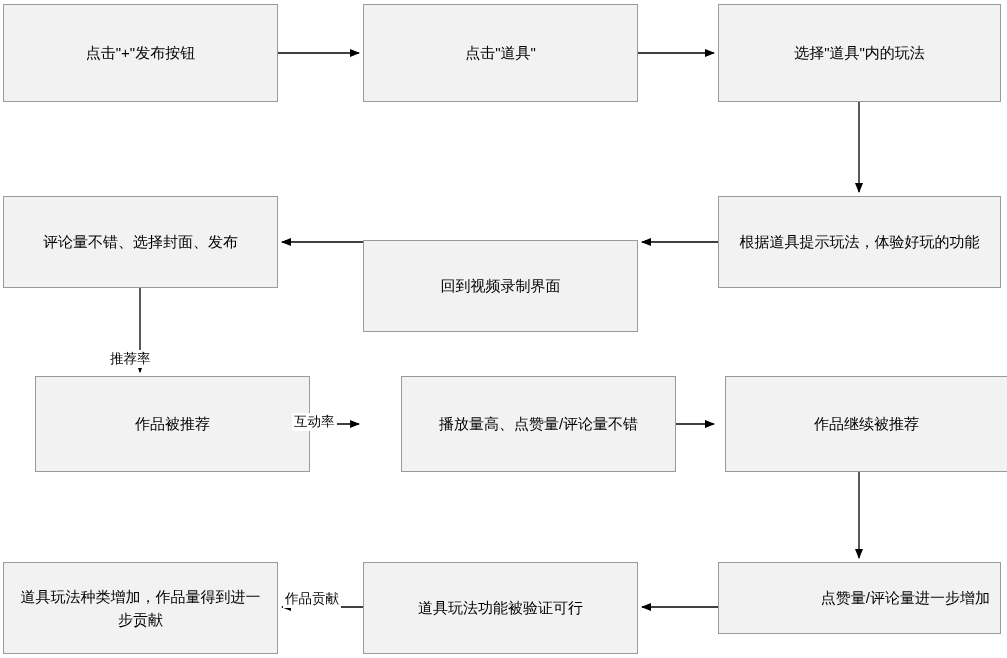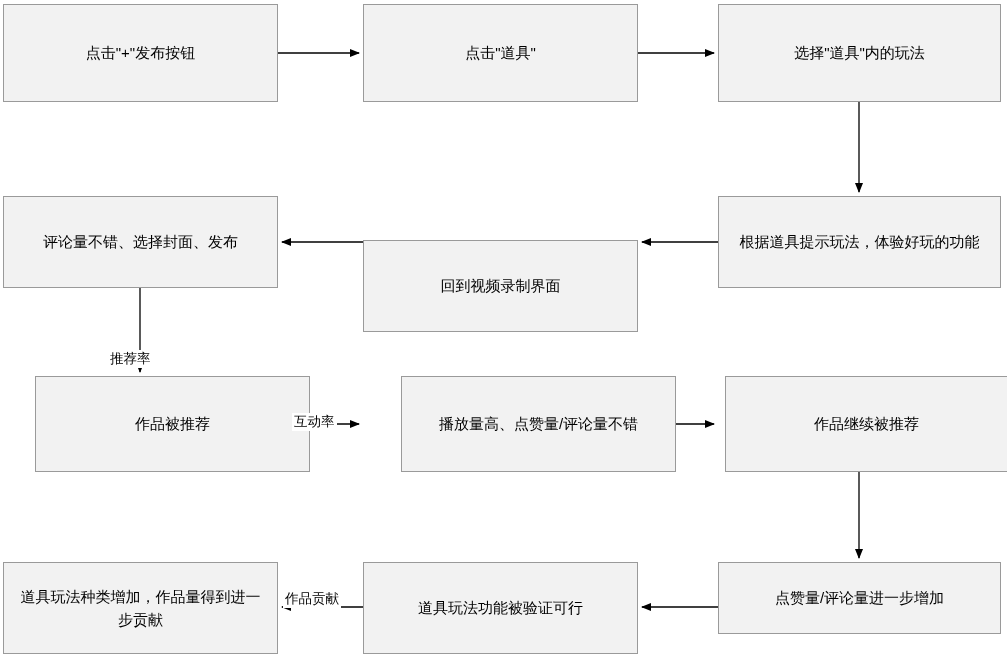--- a/index.html
+++ b/index.html
@@ -115,21 +115,21 @@
   </div>
 
   <div class="node" style="left:363px; top:376px; width:275px; height:96px;margin-left:38px;">
     <span>播放量高、点赞量/评论量不错</span>
   </div>
 
   <div class="node" style="left:718px; top:376px; width:283px; height:96px;margin-left:7px;">
     <span>作品继续被推荐</span>
   </div>
 
-  <div class="node" style="left:718px; top:562px; width:283px; height:72px;">
+  <div class="node" style="left:718px; top:562px; width:283px; height:72px;justify-content:flex-end;">
     <span>点赞量/评论量进一步增加</span>
   </div>
 
   <div class="node" style="left:363px; top:562px; width:275px; height:92px;">
     <span>道具玩法功能被验证可行</span>
   </div>
 
   <div class="node" style="left:3px; top:562px; width:275px; height:92px;">
     <span>道具玩法种类增加，作品量得到进一步贡献</span>
   </div>

